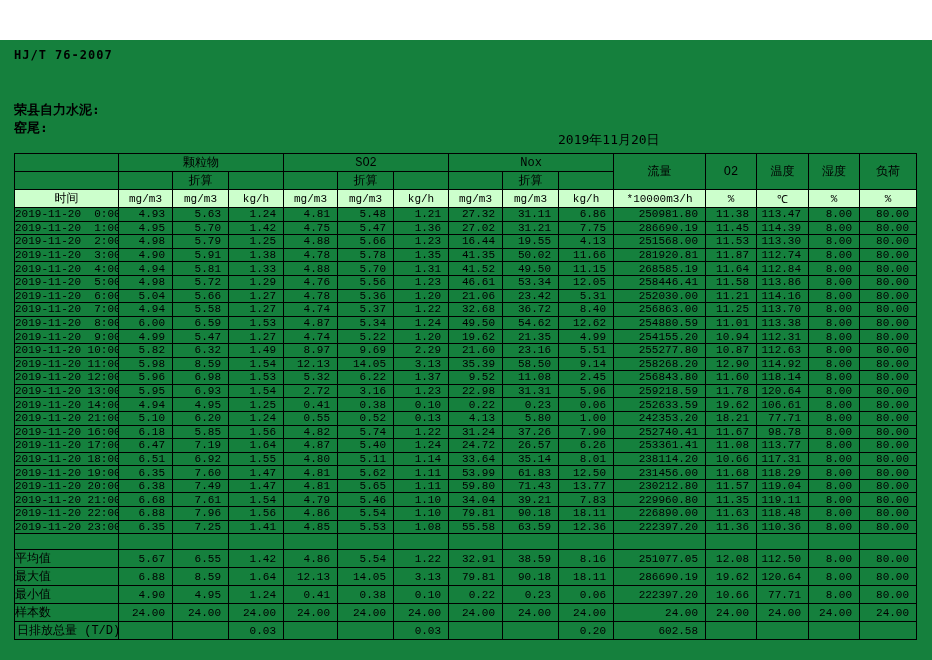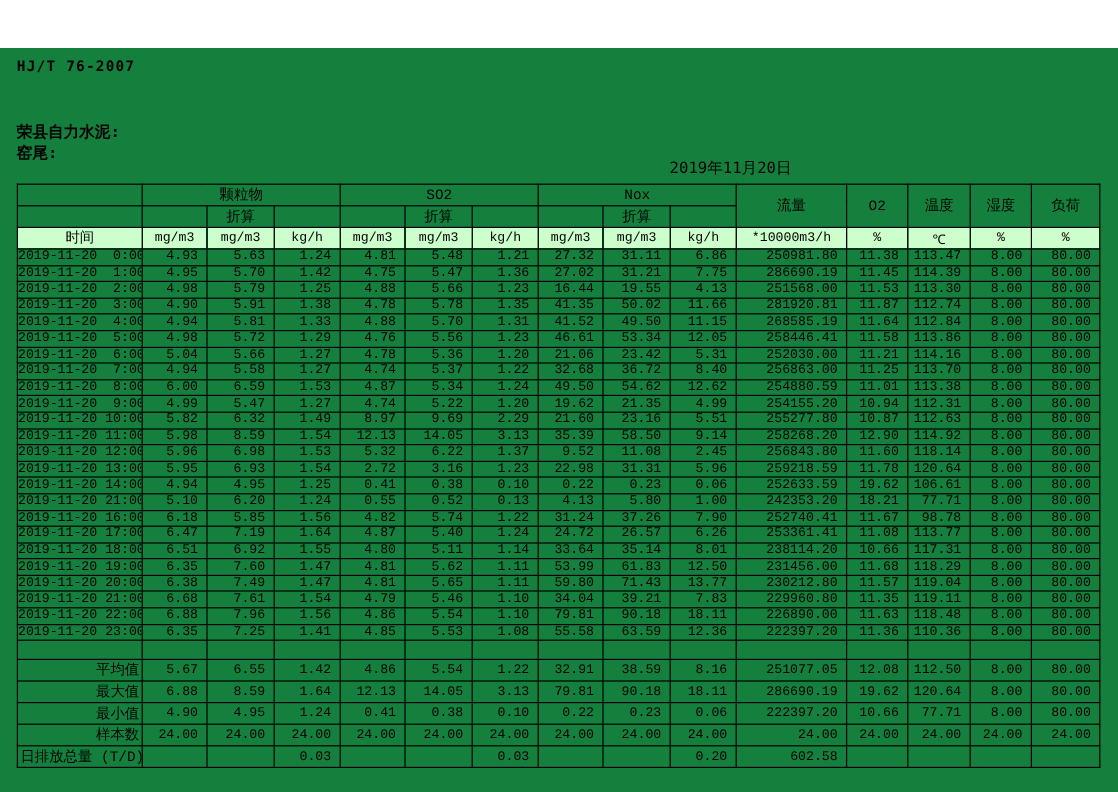--- a/index.html
+++ b/index.html
@@ -14,21 +14,21 @@
 
   .tblwrap { position:absolute; left:14px; top:113px; }
   table { border-collapse:collapse; table-layout:fixed; width:902px;font-family:Liberation Mono, monospace; }
   td { border:1px solid #000; overflow:hidden; white-space:nowrap; height:13.6px; font-size:11px; vertical-align:middle; }
   tr.hrow td { height:13.8px; }
   .green { background:#ccffcc; }
   .gh   { text-align:center; font-size:12px; }
   .unit { text-align:center; font-size:11px; }
   .time { text-align:right; white-space:pre; }
   .num  { text-align:right; padding-right:7px; }
-  .slabel { text-align:right; padding-right:2px; font-size:12px; }
+  .slabel { text-align:left; padding-right:2px; font-size:12px; }
   .slabel.left { text-align:left; padding-left:2px; }
   tr.blankrow td { height:16px; }
 
   .note   { position:absolute; left:14px; top:617px; font-size:13px; font-weight:bold; }
   .report { position:absolute; left:14px; top:638px; font-size:13px; font-weight:bold; }
   .unitlbl{ position:absolute; left:200px; top:638px; font-size:13px; font-weight:bold; }
 </style>
 </head>
 <body>
 

